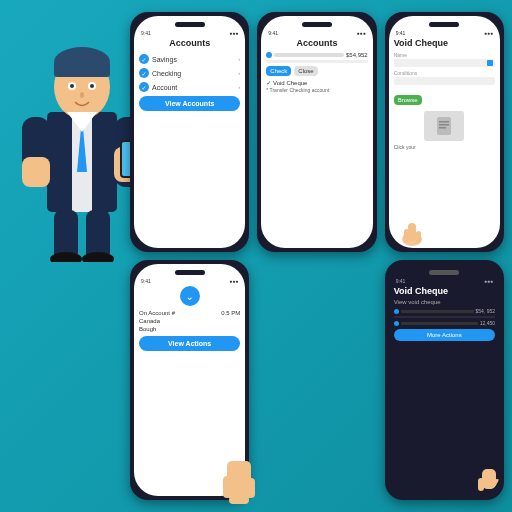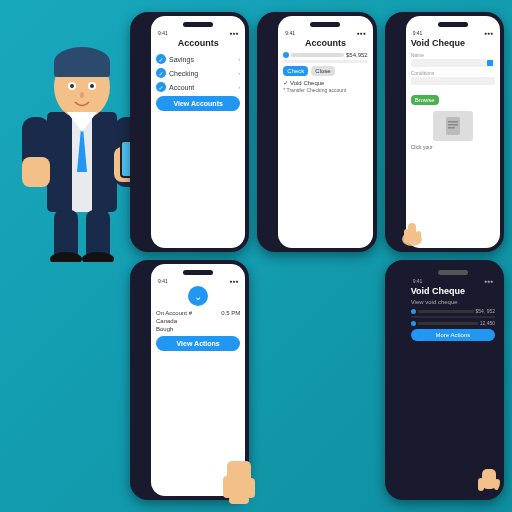--- a/index.html
+++ b/index.html
@@ -38,26 +38,25 @@
       border-radius: 18px;
       padding: 4px;
       box-shadow: 0 4px 12px rgba(0,0,0,0.4);
       position: relative;
       display: flex;
       flex-direction: column;
     }
 
     .phone-screen {
       background: white;
-      border-radius: 14px;
+      border-radius: 24px;
       flex: 1;
       overflow: hidden;
       padding: 6px 5px 10px;
       position: relative;
-      margin-left: 17px;
     }
 
     .phone-notch {
       width: 30px;
       height: 5px;
       background: #1a1a2e;
       border-radius: 3px;
       margin: 0 auto 3px;
     }
 

